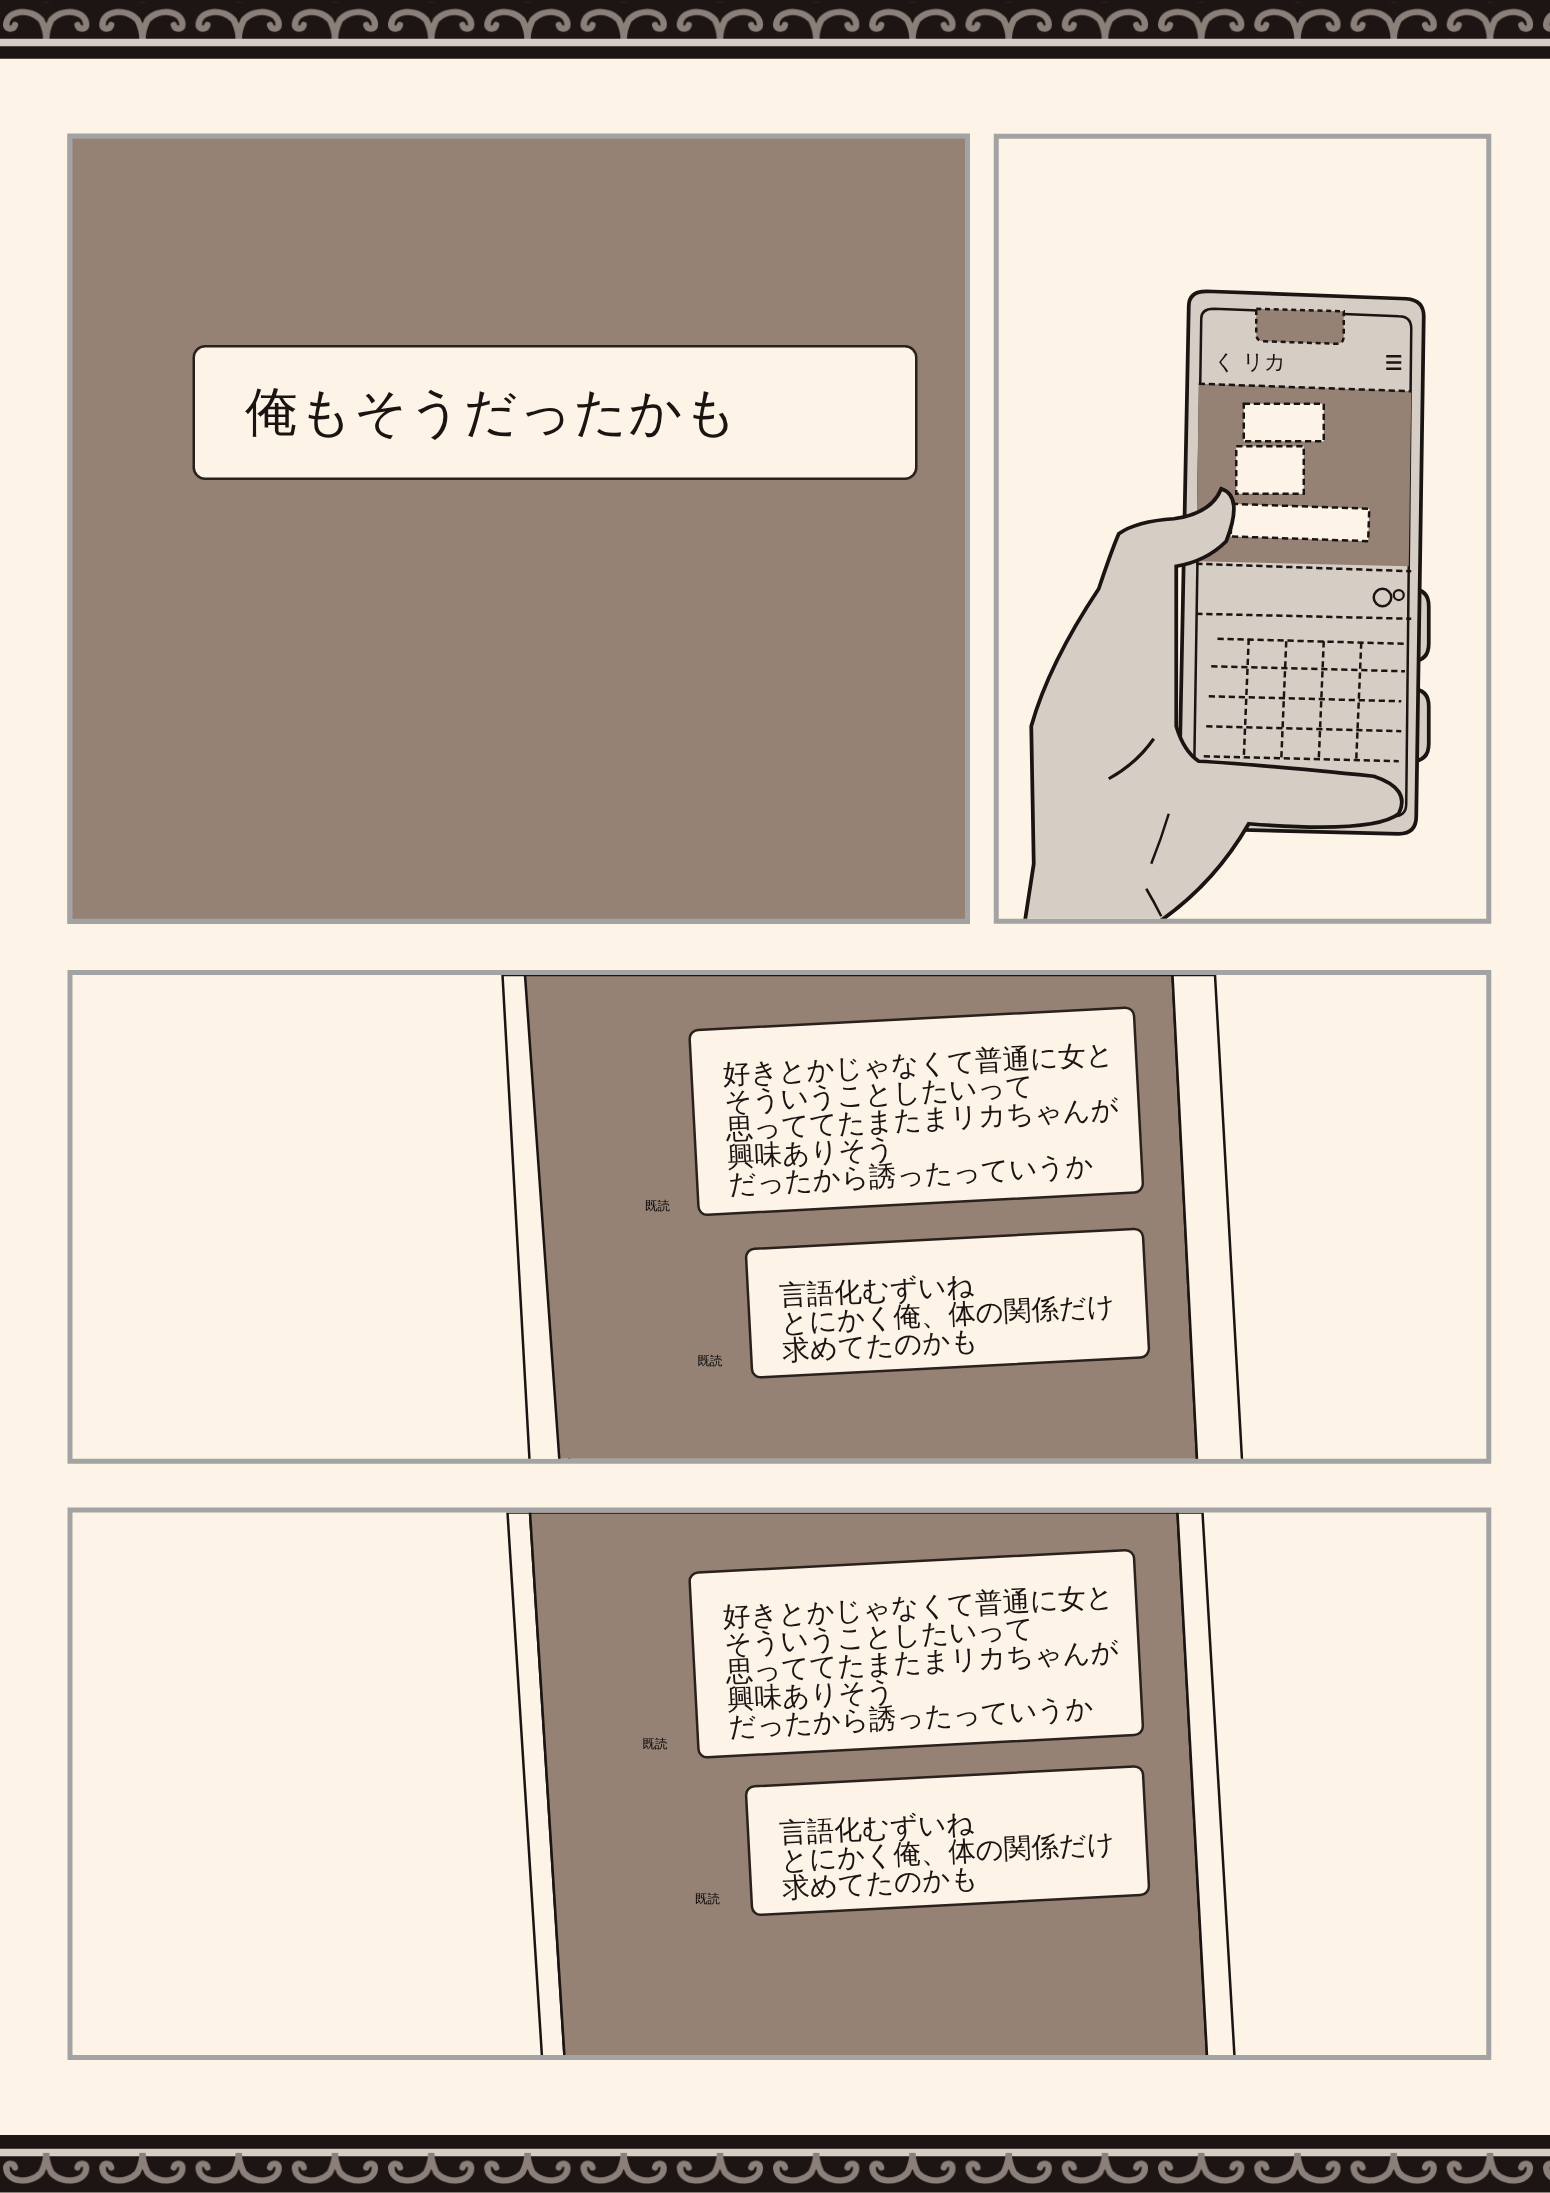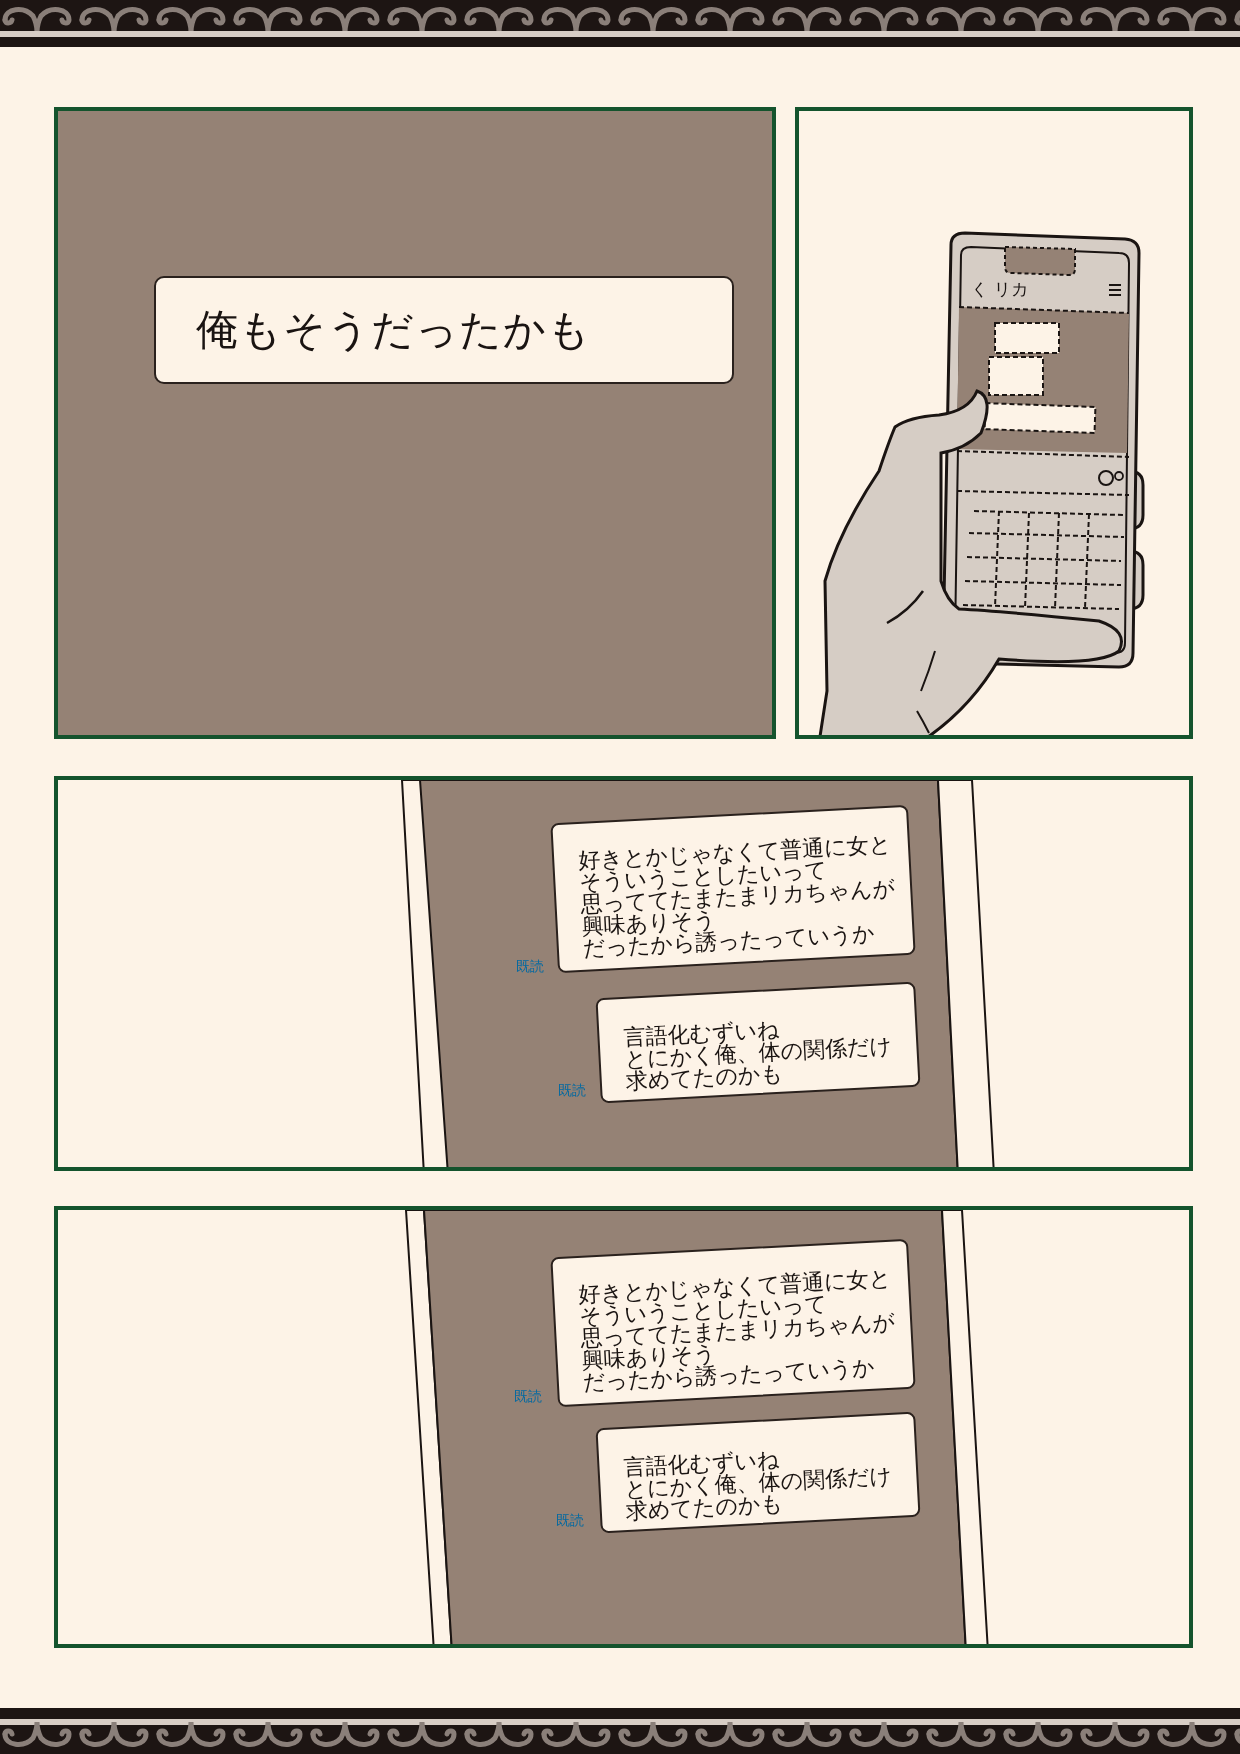--- a/index.html
+++ b/index.html
@@ -8,39 +8,39 @@
   .border-band{position:absolute;left:0;width:1240px;background:#1d1513;}
   .border-top{top:0;height:47px;}
   .border-bottom{top:1708px;height:46px;}
   .scallops{position:absolute;left:0;width:1240px;height:30px;}
   .border-top .scallops{top:2px;}
   .border-bottom .scallops{top:14px;}
   .border-line{position:absolute;left:0;width:1240px;height:6px;background:#d7cdc5;}
   .border-top .border-line{top:31px;}
   .border-bottom .border-line{top:11px;}
 
-  .panel{position:absolute;border:4px solid #14532d;box-sizing:border-box;overflow:hidden;background:#fdf3e7;}
+  .panel{position:absolute;border:4px solid #a3a3a3;box-sizing:border-box;overflow:hidden;background:#fdf3e7;}
   #p1{left:54px;top:107px;width:722px;height:632px;background:#958275;}
   #p2{left:795px;top:107px;width:398px;height:632px;}
   #p3{left:54px;top:776px;width:1139px;height:395px;}
   #p4{left:54px;top:1206px;width:1139px;height:442px;}
 
   .caption-box{position:absolute;left:96px;top:165px;width:580px;height:108px;background:#fdf3e7;
        border:2px solid #2a211d;border-radius:10px;box-sizing:border-box;display:flex;align-items:center;justify-content:flex-start;}
   .caption-text{font-size:42px;letter-spacing:1px;color:#1a1412;padding-left:40px;}
 
   .strip-svg{position:absolute;left:0;top:0;}
   .bubble{position:absolute;background:#fdf3e7;border:2.5px solid #2a211d;border-radius:8px;box-sizing:border-box;
           font-size:22px;line-height:22px;color:#1a1412;padding:0;}
   .bubble .line{display:block;white-space:nowrap;}
   .bubble-a{width:358px;height:150px;transform:rotate(-3deg);}
   .bubble-a .txt{position:absolute;left:24px;top:26px;}
   .bubble-b{width:320px;height:105px;transform:rotate(-3deg);}
   .bubble-b .txt{position:absolute;left:24px;top:28px;}
-  .read{position:absolute;font-size:14px;color:#0369a1;}
+  .read{position:absolute;font-size:10px;color:#000000;}
 </style>
 </head>
 <body>
 
 <div class="border-band border-top">
   <svg class="scallops" width="1240" height="30" viewBox="0 0 1240 30">
     <defs>
       <pattern id="scTop" width="77" height="30" patternUnits="userSpaceOnUse">
         <path d="M5 18 C5 6,24 4,33 14 C36 20,37 26,37 30 M37 30 C37 26,38 20,41 14 C50 4,69 6,69 18 C69 22,63 22,62 18" fill="none" stroke="#8a7f79" stroke-width="5" stroke-linecap="round"></path>
         <path d="M5 18 C5 22,11 22,12 18" fill="none" stroke="#8a7f79" stroke-width="5" stroke-linecap="round"></path>

